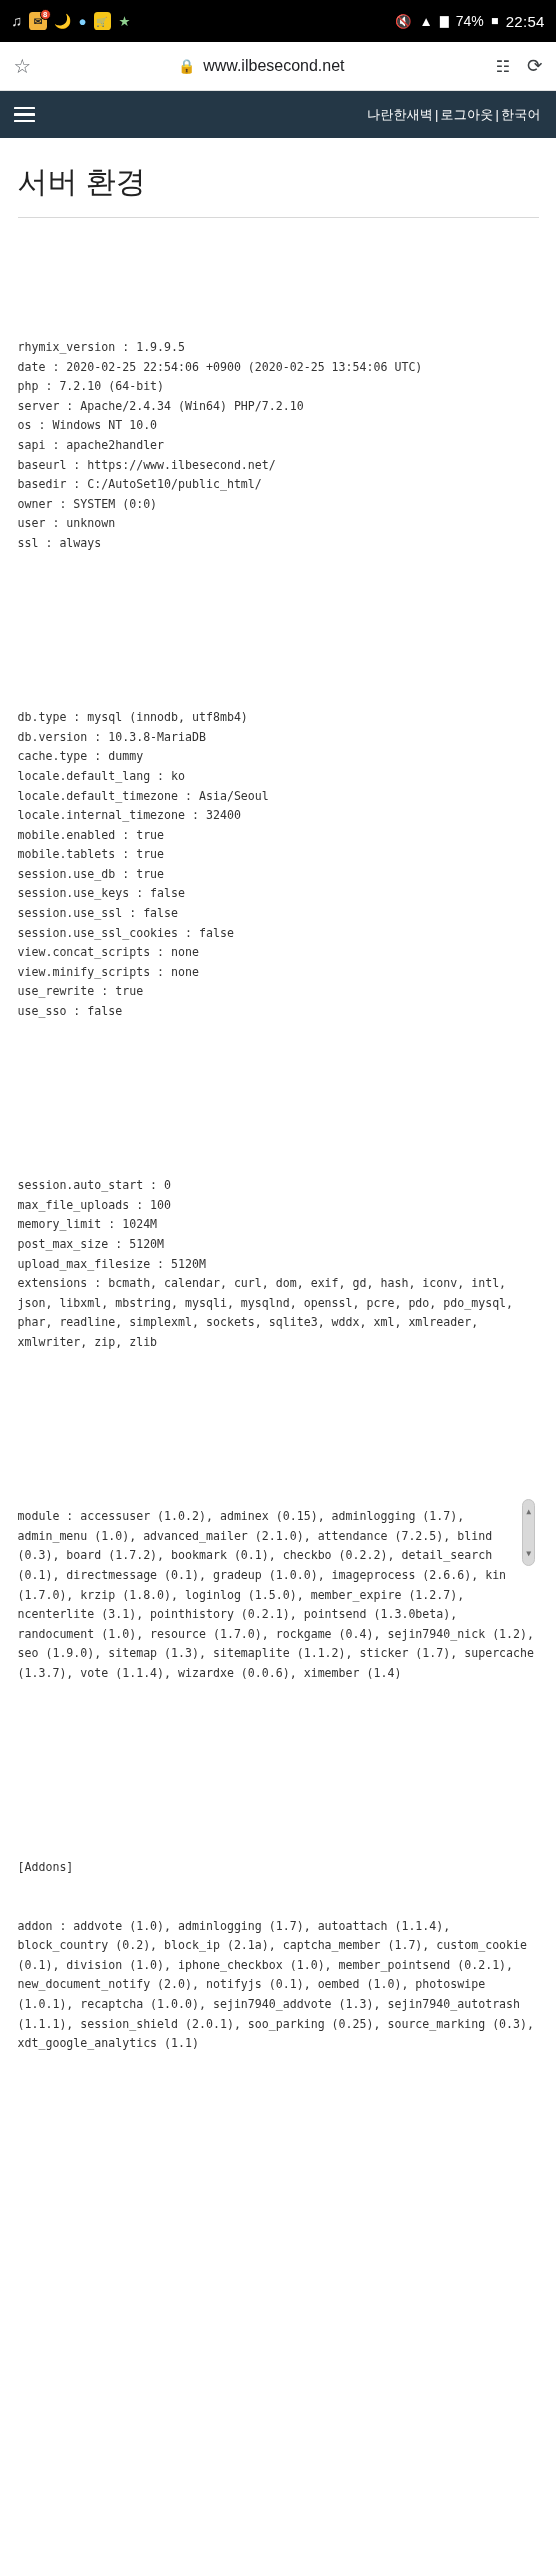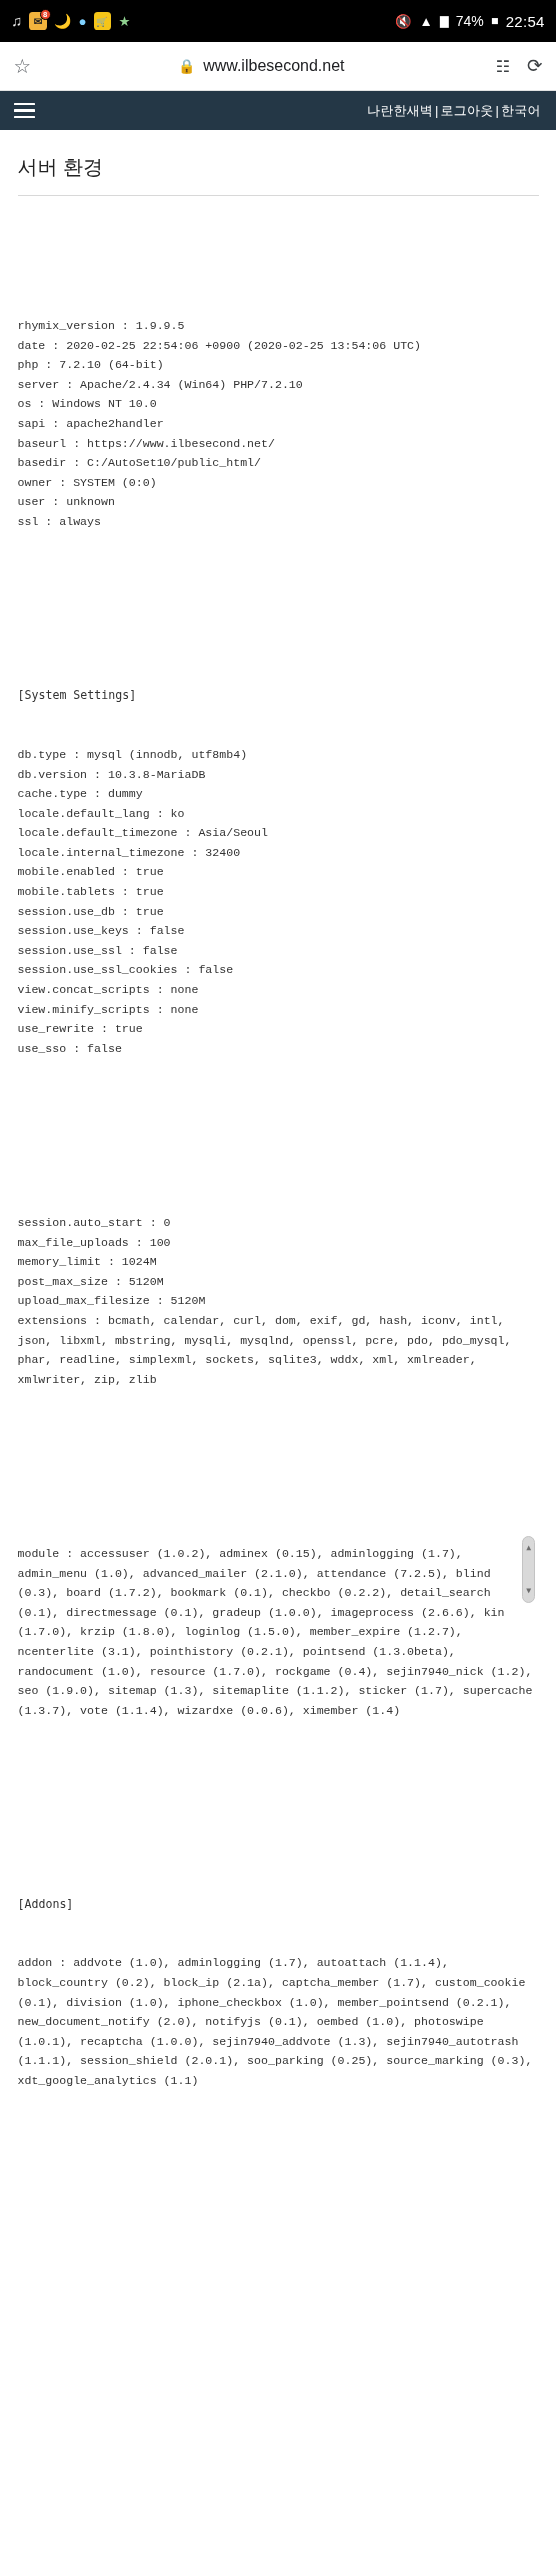--- a/index.html
+++ b/index.html
@@ -69,58 +69,58 @@
   .lock { font-size: 14px; color: #5f6368; }
   .urlbar .tabs-ico {
     width: 21.6px; height: 17.5px;
     display: inline-flex; align-items: center; justify-content: center;
     color: #3c4043; font-size: 16px;
   }
   .urlbar .reload { font-size: 18.5px; color: #3c4043; }
 
   
   .siteheader {
-    height: 39px;
+    height: 47px;
     background: #243746;
     display: flex;
     align-items: center;
     justify-content: space-between;
     padding: 0 14.4px;
     color: #ffffff;
   }
   .hamburger { display: flex; flex-direction: column; gap: 4.1px; width: 20.6px; }
   .hamburger i { display: block; height: 2.1px; background: #ffffff; border-radius: 0.5px; }
   .hdr-links { font-size: 13px; letter-spacing: 0.2px; }
   .hdr-links span { padding: 0 1px; }
 
   
   .page-title-wrap { padding: 24px 17.5px 8.2px 17.5px; }
   .page-title {
-    font-size: 20px;
+    font-size: 30px;
     color: #222222;
     font-weight: normal;
     padding-bottom: 14.4px;
     border-bottom: 1px solid #d8d8d8;
     margin: 0;
   }
 
   
   .info {
     padding: 13.4px 17.5px 15.5px 17.5px;
     font-family: "DejaVu Sans Mono", "Liberation Mono", monospace;
     font-size: 11.6px;
     line-height: 19.6px;
     color: #333333;
     white-space: pre-wrap;
     word-break: break-word;
   }
   .sect { margin-bottom: 17.5px; }
   .sect:last-child { margin-bottom: 0; }
   .sect-title { color: #333; }
-  .sect-body { color: #333; font-family: Liberation Mono, monospace; }
+  .sect-body { color: #333; }
 
   
   .inner-scroll {
     position: absolute;
     right: 3.1px;
     width: 13.4px;
     background: #d9d9d9;
     border-radius: 6.7px;
     border: 0.5px solid #c3c3c3;
     display: flex;
@@ -193,21 +193,20 @@
 os : Windows NT 10.0
 sapi : apache2handler
 baseurl : https://www.ilbesecond.net/
 basedir : C:/AutoSet10/public_html/
 owner : SYSTEM (0:0)
 user : unknown
 ssl : always</div>
     </div>
 
     <div class="sect">
-      <div class="sect-title">[System Settings]</div>
       <div class="sect-body">db.type : mysql (innodb, utf8mb4)
 db.version : 10.3.8-MariaDB
 cache.type : dummy
 locale.default_lang : ko
 locale.default_timezone : Asia/Seoul
 locale.internal_timezone : 32400
 mobile.enabled : true
 mobile.tablets : true
 session.use_db : true
 session.use_keys : false

